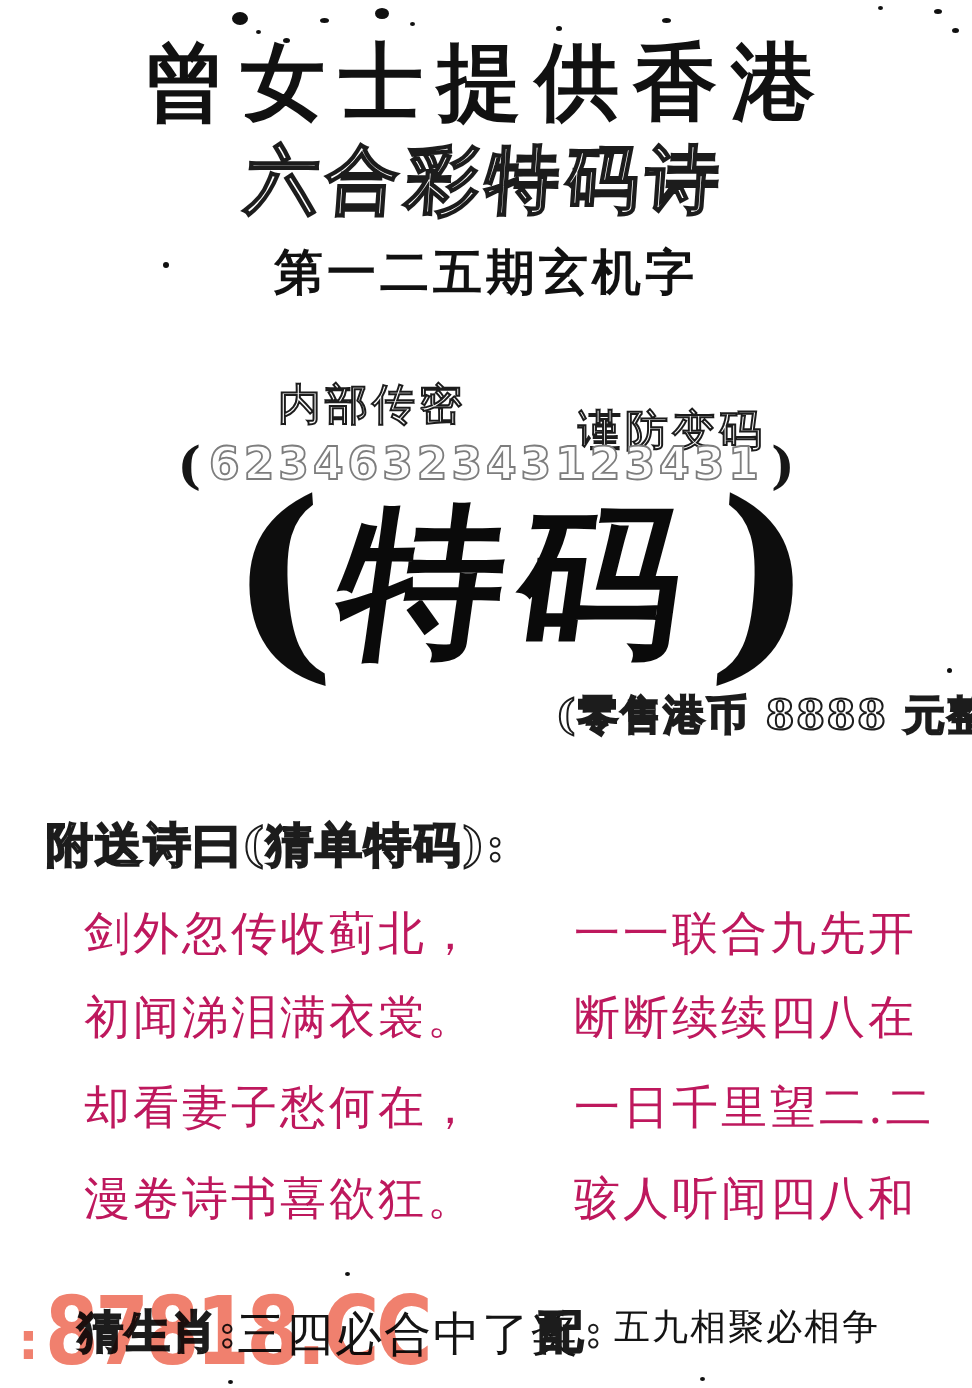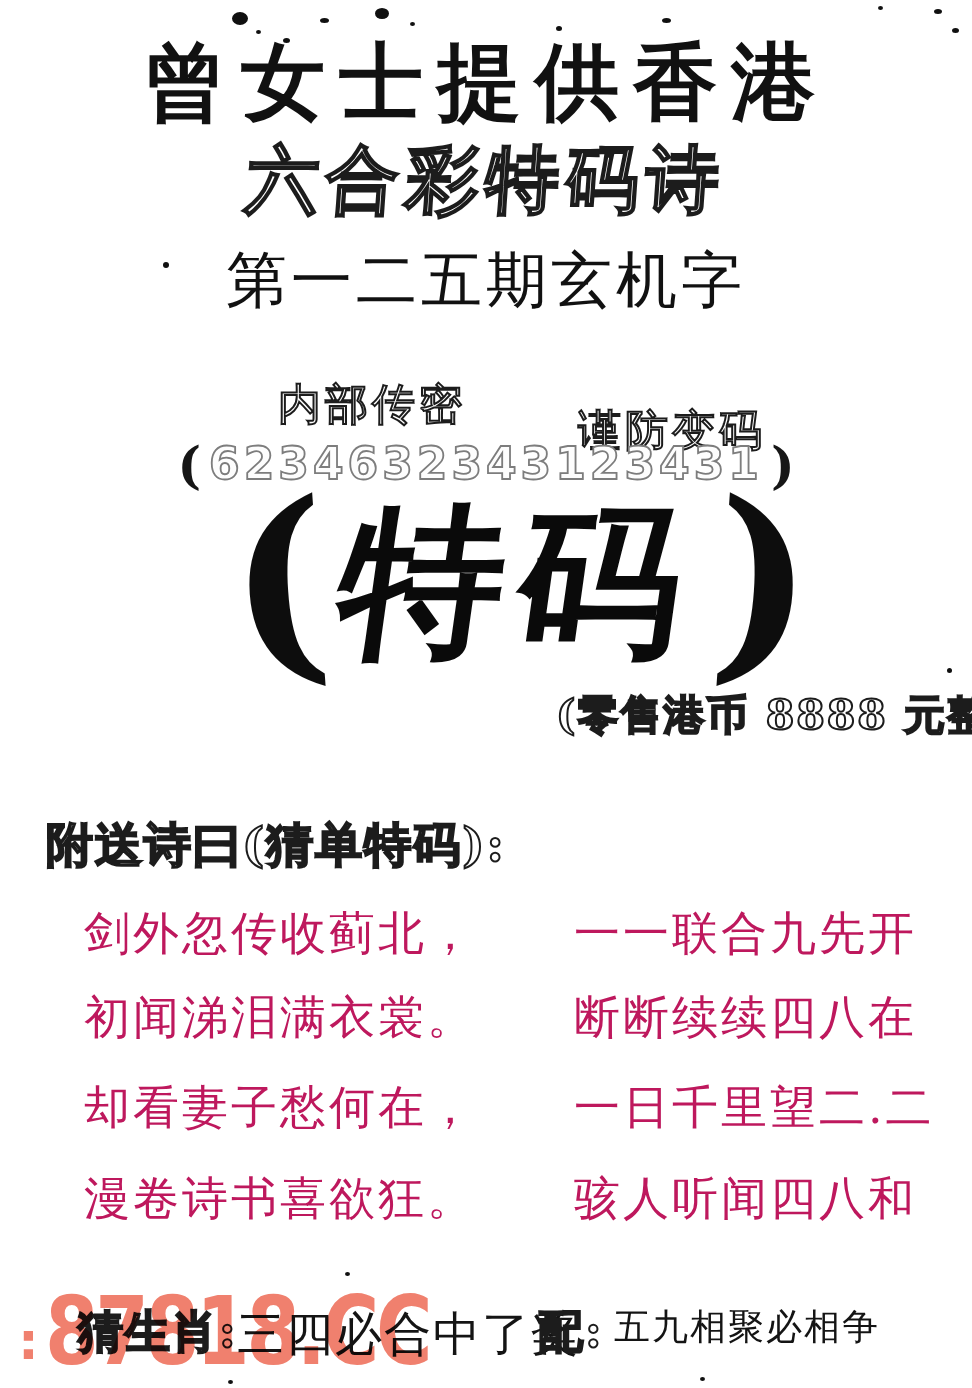--- a/index.html
+++ b/index.html
@@ -18,21 +18,21 @@
   .t1{
     top:26px;font-size:84px;font-weight:700;
     letter-spacing:14px;white-space:nowrap;
   }
   .t2{
     top:132px;font-size:73px;font-weight:700;
     letter-spacing:7px;white-space:nowrap;
     transform:skewX(-4deg);
   }
   .t3{
-    top:240px;font-size:61px;font-weight:400;
+    top:240px;font-size:49px;font-weight:700;
     letter-spacing:4px;white-space:nowrap;
   }
 
   
   .outline{
     color:#ffffff;
     -webkit-text-stroke:2px #1c1c1c;
     text-shadow:0 0 1px #555;
   }
   .outline-soft{

